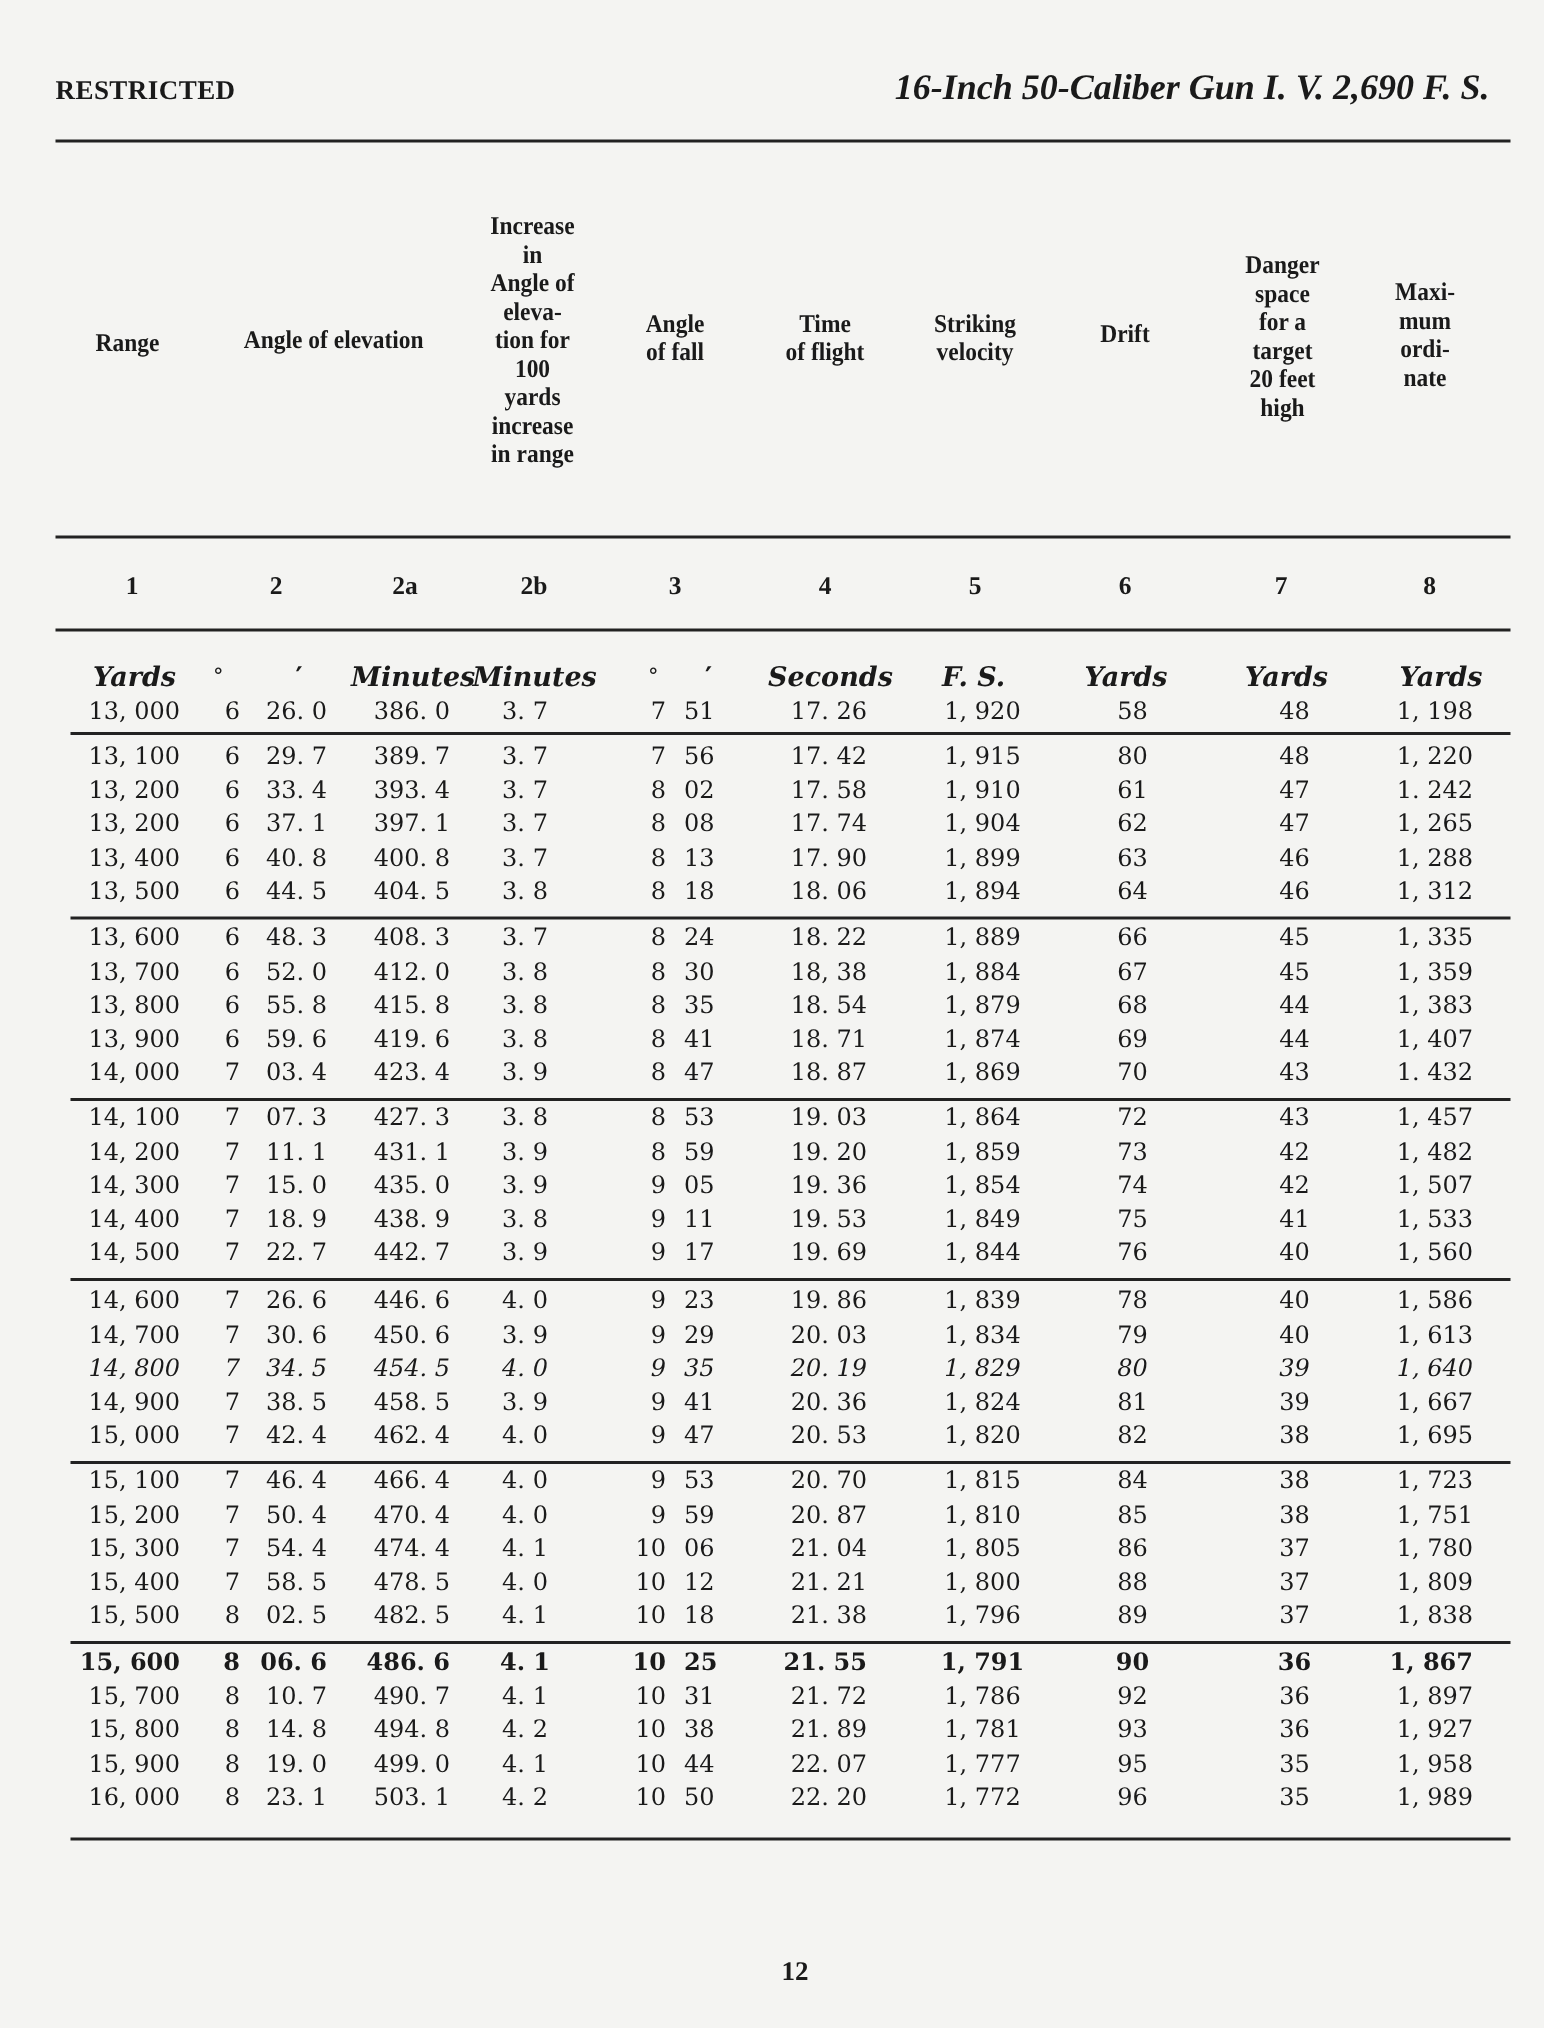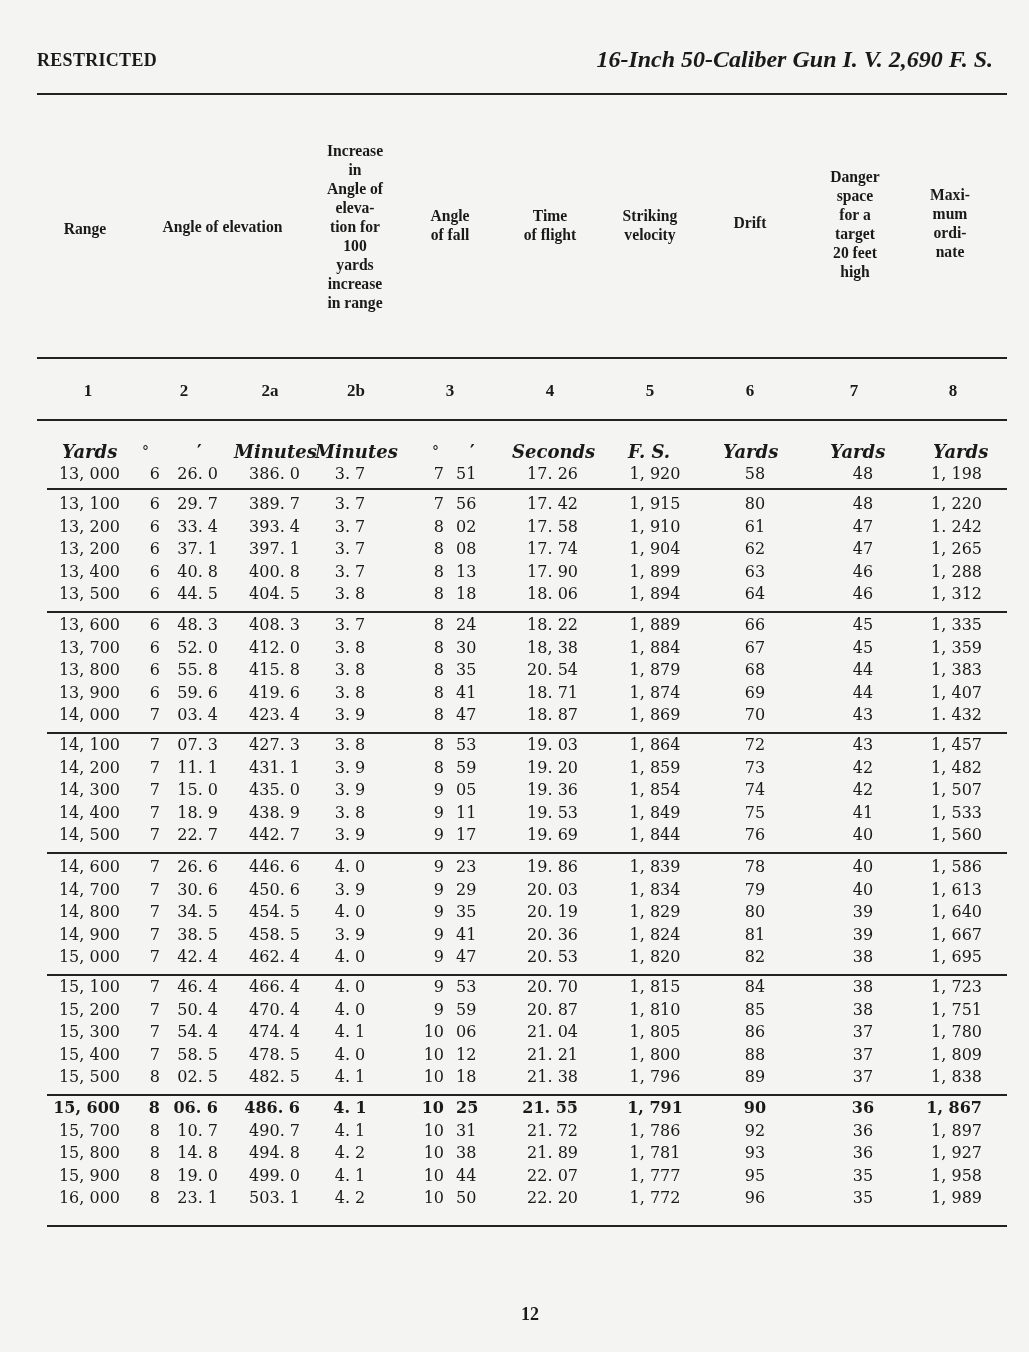--- a/index.html
+++ b/index.html
@@ -238,21 +238,21 @@
       <span class="c-mo">1, 359</span>
     </div>
     <div class="row" style="top: 660px;">
       <span class="c-range">13, 800</span>
       <span class="c-deg">6</span>
       <span class="c-min">55. 8</span>
       <span class="c-2a">415. 8</span>
       <span class="c-2b">3. 8</span>
       <span class="c-fdeg">8</span>
       <span class="c-fmin">35</span>
-      <span class="c-tof">20. 54</span>
+      <span class="c-tof">18. 54</span>
       <span class="c-sv">1, 879</span>
       <span class="c-drift">68</span>
       <span class="c-ds">44</span>
       <span class="c-mo">1, 383</span>
     </div>
     <div class="row" style="top: 682.5px;">
       <span class="c-range">13, 900</span>
       <span class="c-deg">6</span>
       <span class="c-min">59. 6</span>
       <span class="c-2a">419. 6</span>
@@ -372,21 +372,21 @@
       <span class="c-2a">450. 6</span>
       <span class="c-2b">3. 9</span>
       <span class="c-fdeg">9</span>
       <span class="c-fmin">29</span>
       <span class="c-tof">20. 03</span>
       <span class="c-sv">1, 834</span>
       <span class="c-drift">79</span>
       <span class="c-ds">40</span>
       <span class="c-mo">1, 613</span>
     </div>
-    <div class="row" style="top: 902px;">
+    <div class="row" style="top: 902px; font-style: italic;">
       <span class="c-range">14, 800</span>
       <span class="c-deg">7</span>
       <span class="c-min">34. 5</span>
       <span class="c-2a">454. 5</span>
       <span class="c-2b">4. 0</span>
       <span class="c-fdeg">9</span>
       <span class="c-fmin">35</span>
       <span class="c-tof">20. 19</span>
       <span class="c-sv">1, 829</span>
       <span class="c-drift">80</span>

